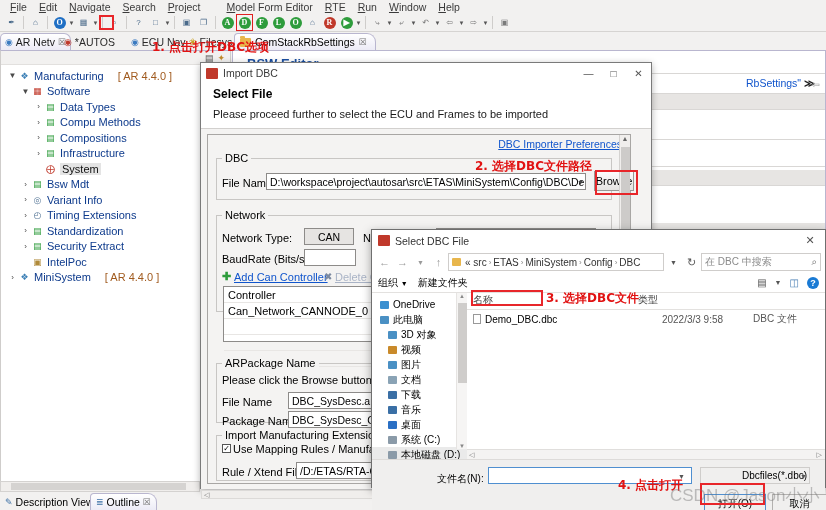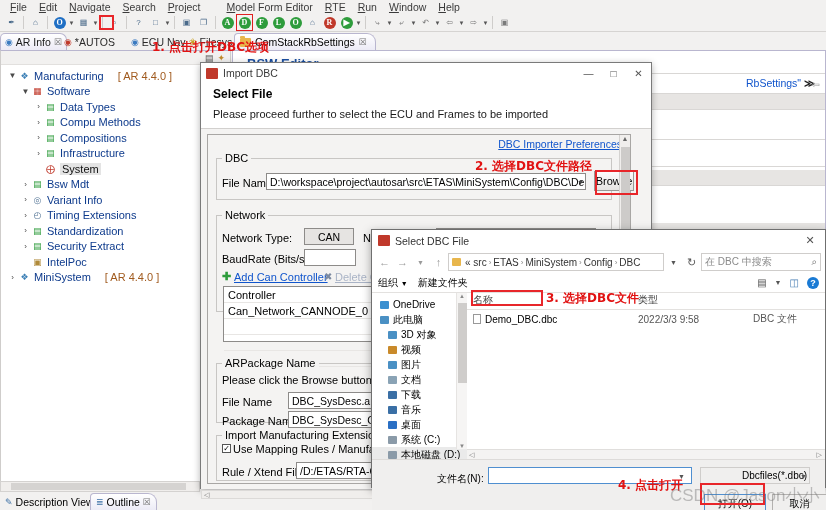--- a/index.html
+++ b/index.html
@@ -310,21 +310,21 @@
       <span class="tb-arrow">▼</span>
       <span class="tb-sep"></span>
       <span class="tb-ico">
         <span class="sq" style="color:#7a7a7a">▣</span>
       </span>
     </div>
 
   <div class="vtabs" id="vtabs">
       <div class="vtab sel" style="left: 0px;">
         <span style="font-size: 9px; color: rgb(58, 122, 192);">◉</span>
-        <span>AR Info</span>
+        <span>AR Netv</span>
         <span class="x">☒</span>
       </div>
       <div class="vtab unsel" style="left: 60px;">
         <span style="font-size: 9px; color: rgb(192, 57, 43);">◉</span>
         <span>*AUTOS</span>
       </div>
       <div class="vtab unsel" style="left: 127px;">
         <span style="font-size: 9px; color: rgb(58, 122, 192);">◉</span>
         <span>ECU Nav</span>
       </div>
@@ -653,21 +653,21 @@
         <div class="fhead" id="fhead">
             <div style="width: 165px; padding-left: 6px;">名称</div>
             <div style="width: 70px; padding-left: 6px;">类型</div>
           </div>
         <div id="flist">
             <div class="frow">
               <div style="width: 165px; padding-left: 6px; display: flex; align-items: center; gap: 4px;">
                 <span style="display:inline-block;width:8px;height:10px;border:1px solid #999;background:#fff;"></span>
                 <span>Demo_DBC.dbc</span>
               </div>
-              <div style="width: 115px; padding-left: 6px; color: rgb(85, 85, 85);">2022/3/3 9:58</div>
+              <div style="width: 115px; padding-left: 6px; color: rgb(85, 85, 85); text-align: center;">2022/3/3 9:58</div>
               <div style="width: 70px; padding-left: 6px; color: rgb(85, 85, 85);">DBC 文件</div>
             </div>
           </div>
       </div>
     </div>
 
     <div style="height:10px;background:#f4f3f2;border-top:1px solid #e0dedc;display:flex;align-items:center;">
       <span style="font-size:7px;color:#777;padding-left:97px;">◁</span>
       <span style="margin-left:auto;font-size:7px;color:#777;padding-right:3px;">▷</span>
     </div>

